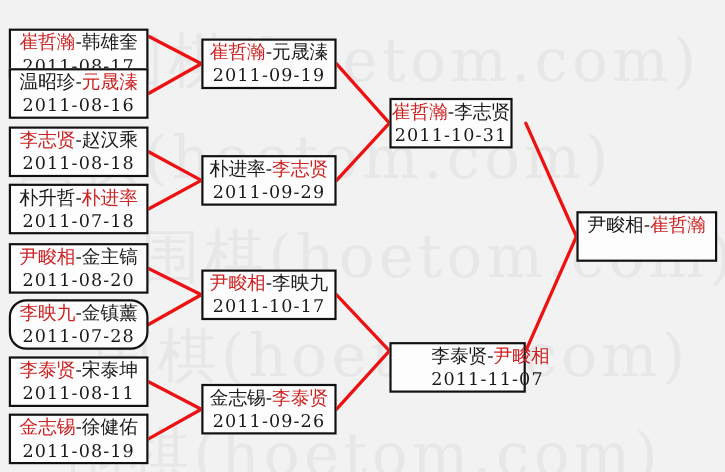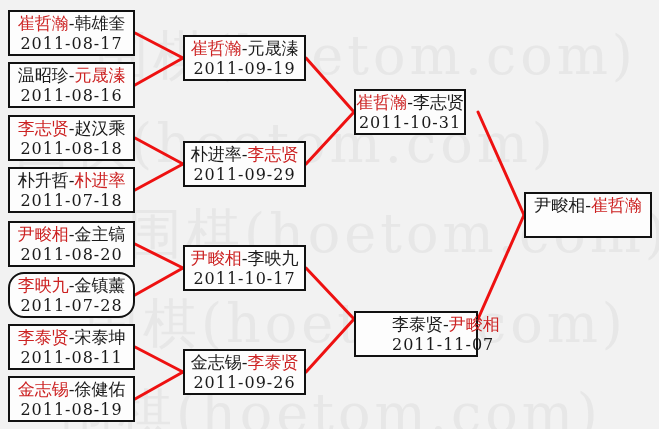--- a/index.html
+++ b/index.html
@@ -52,21 +52,21 @@
   .player[data-color="black"] { color: #1a1a1a; }
   .vs-dash { color: #1a1a1a; }
   .date {
     font-size: 16px;
     line-height: 19px;
     letter-spacing: 1px;
     color: #1a1a1a;
     white-space: nowrap;
   }
   
-  .b-r1-0 { left: 8px;  top: 10px;  width: 127px; height: 46px; }
+  .b-r1-0 { left: 8px;  top: 26px;  width: 127px; height: 46px; }
   .b-r1-1 { left: 8px;  top: 62px;  width: 127px; height: 46px; }
   .b-r1-2 { left: 8px;  top: 115px; width: 127px; height: 46px; }
   .b-r1-3 { left: 8px;  top: 167px; width: 127px; height: 46px; }
   .b-r1-4 { left: 8px;  top: 221px; width: 127px; height: 46px; }
   .b-r1-5 { left: 8px;  top: 272px; width: 127px; height: 46px; border-radius: 16px; }
   .b-r1-6 { left: 8px;  top: 324px; width: 127px; height: 46px; }
   .b-r1-7 { left: 8px;  top: 376px; width: 127px; height: 46px; }
   
   .b-r2-0 { left: 183px; top: 35px;  width: 123px; height: 46px; }
   .b-r2-1 { left: 183px; top: 141px; width: 123px; height: 46px; }

